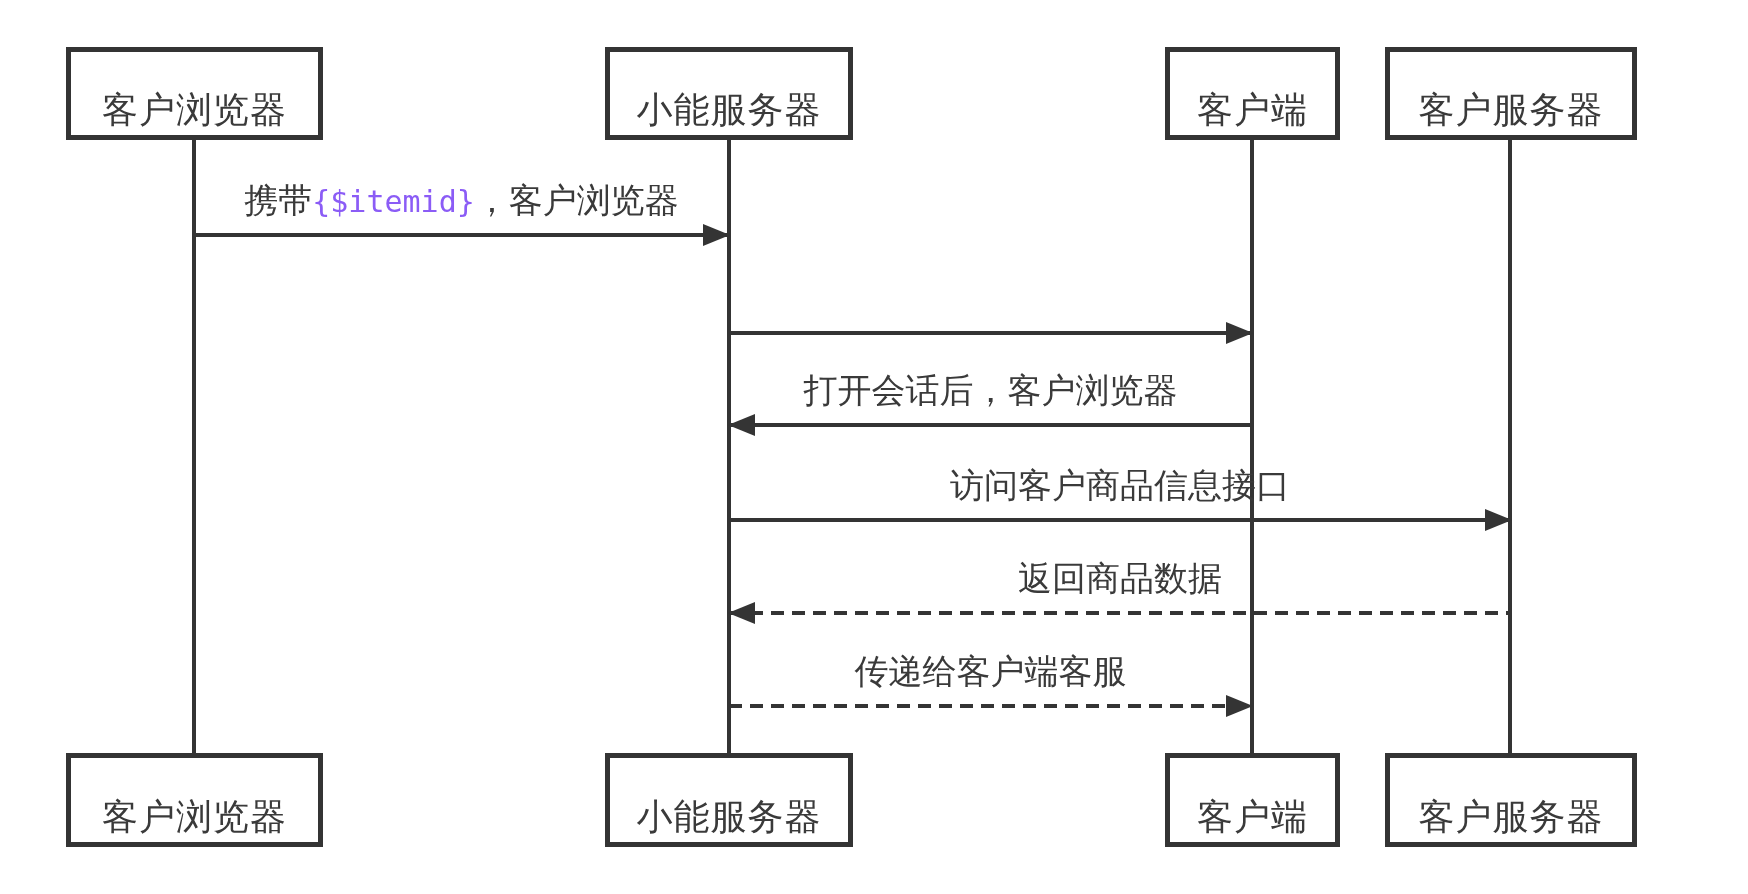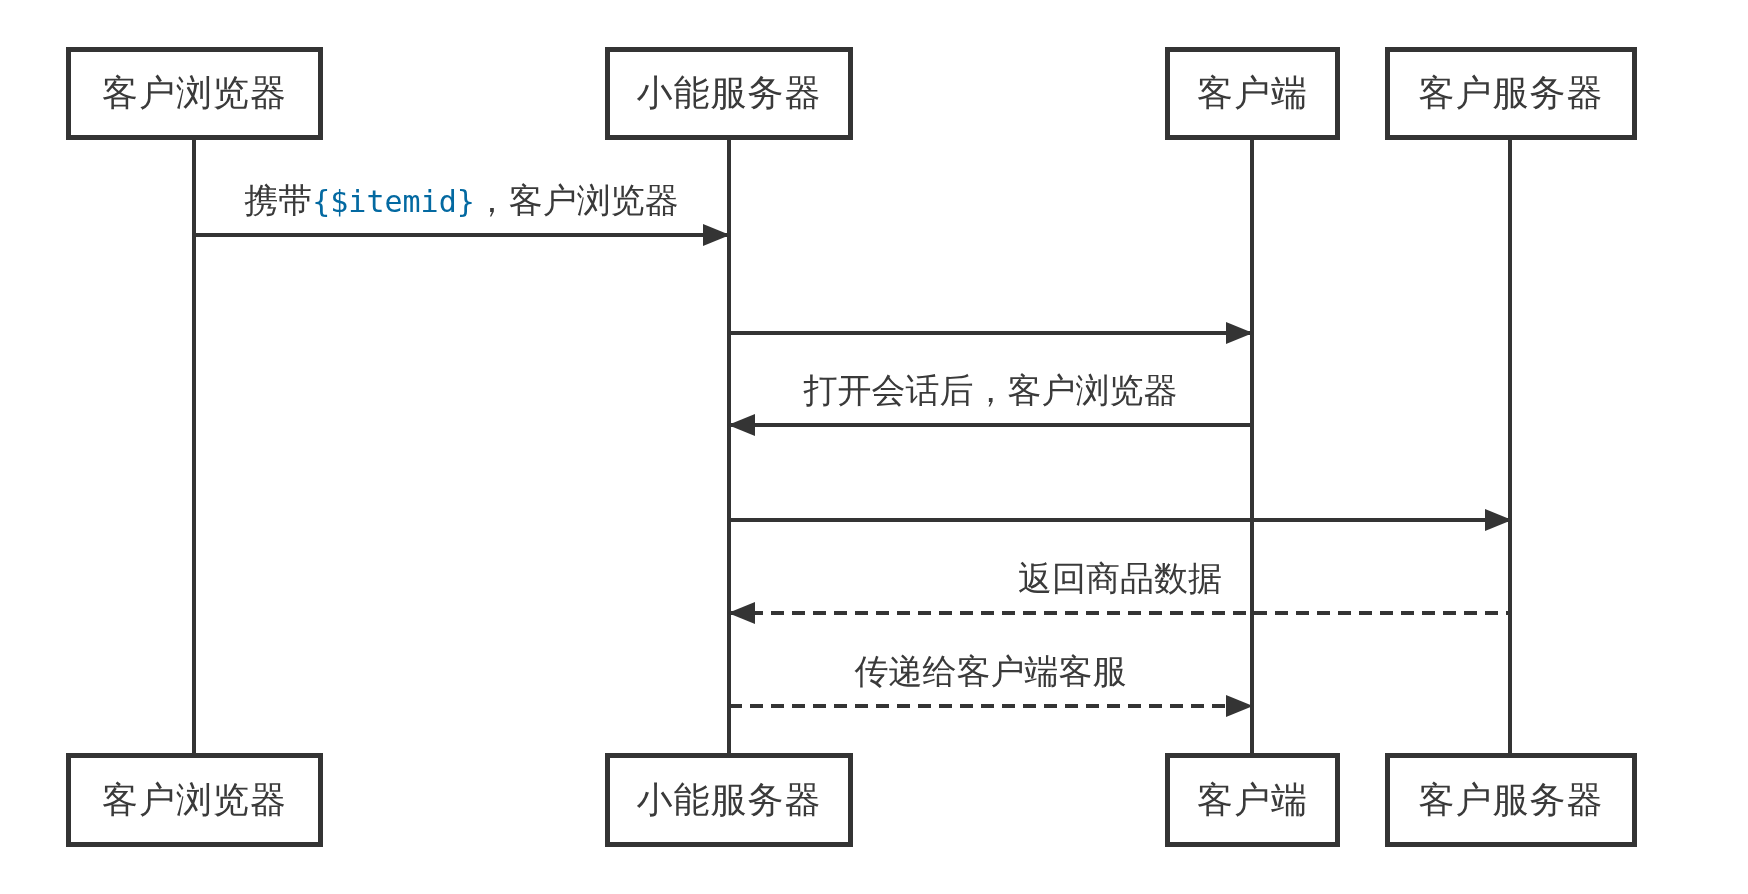--- a/index.html
+++ b/index.html
@@ -15,21 +15,21 @@
     font-family: "Liberation Sans", "DejaVu Sans", sans-serif;
     color: #3a3a3a;
     overflow: hidden;
   }
   .actor-box {
     position: absolute;
     box-sizing: border-box;
     border: 5px solid #343434;
     background: #ffffff;
     display: flex;
-    align-items: center;
+    align-items: flex-end;
     justify-content: center;
     font-size: 36px;
     letter-spacing: 1px;
     color: #3a3a3a;
     z-index: 3;
   }
   .lifeline {
     position: absolute;
     width: 4px;
     top: 140px;
@@ -70,21 +70,21 @@
     font-size: 34px;
     height: 46px;
     line-height: 46px;
     white-space: nowrap;
     color: #3a3a3a;
     z-index: 2;
   }
   .code {
     font-family: "DejaVu Sans Mono", "Liberation Mono", monospace;
     font-size: 30px;
-    color: #0369a1;
+    color: #8b5cf6;
   }
 </style>
 </head>
 <body>
 
 <div id="stage">
 
   <div class="actor-box" style="left:66px;  top:47px; width:257px; height:93px;">
     <span>客户浏览器</span>
   </div>
@@ -112,20 +112,21 @@
 
   <div class="msg-line" style="left:729px; top:331px; width:523px;">
     <span class="arrowhead right"></span>
   </div>
 
   <div class="msg-label" style="left:729px; top:367px; width:523px;">打开会话后，客户浏览器</div>
   <div class="msg-line" style="left:729px; top:423px; width:523px;">
     <span class="arrowhead left"></span>
   </div>
 
+  <div class="msg-label" style="left:729px; top:462px; width:782px;">访问客户商品信息接口</div>
   <div class="msg-line" style="left:729px; top:518px; width:782px;">
     <span class="arrowhead right"></span>
   </div>
 
   <div class="msg-label" style="left:729px; top:555px; width:782px;">返回商品数据</div>
   <div class="msg-line dashed" style="left:729px; top:611px; width:782px;">
     <span class="arrowhead left"></span>
   </div>
 
   <div class="msg-label" style="left:729px; top:648px; width:523px;">传递给客户端客服</div>

